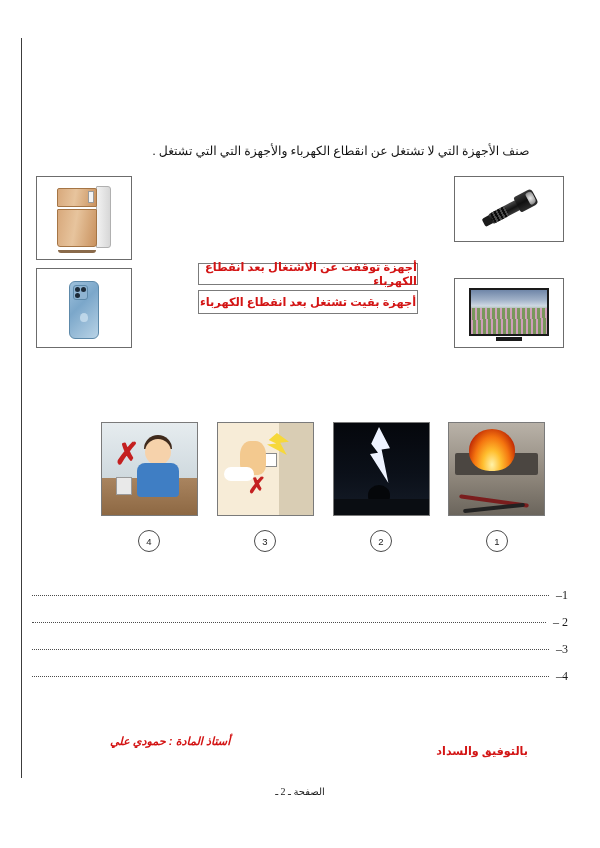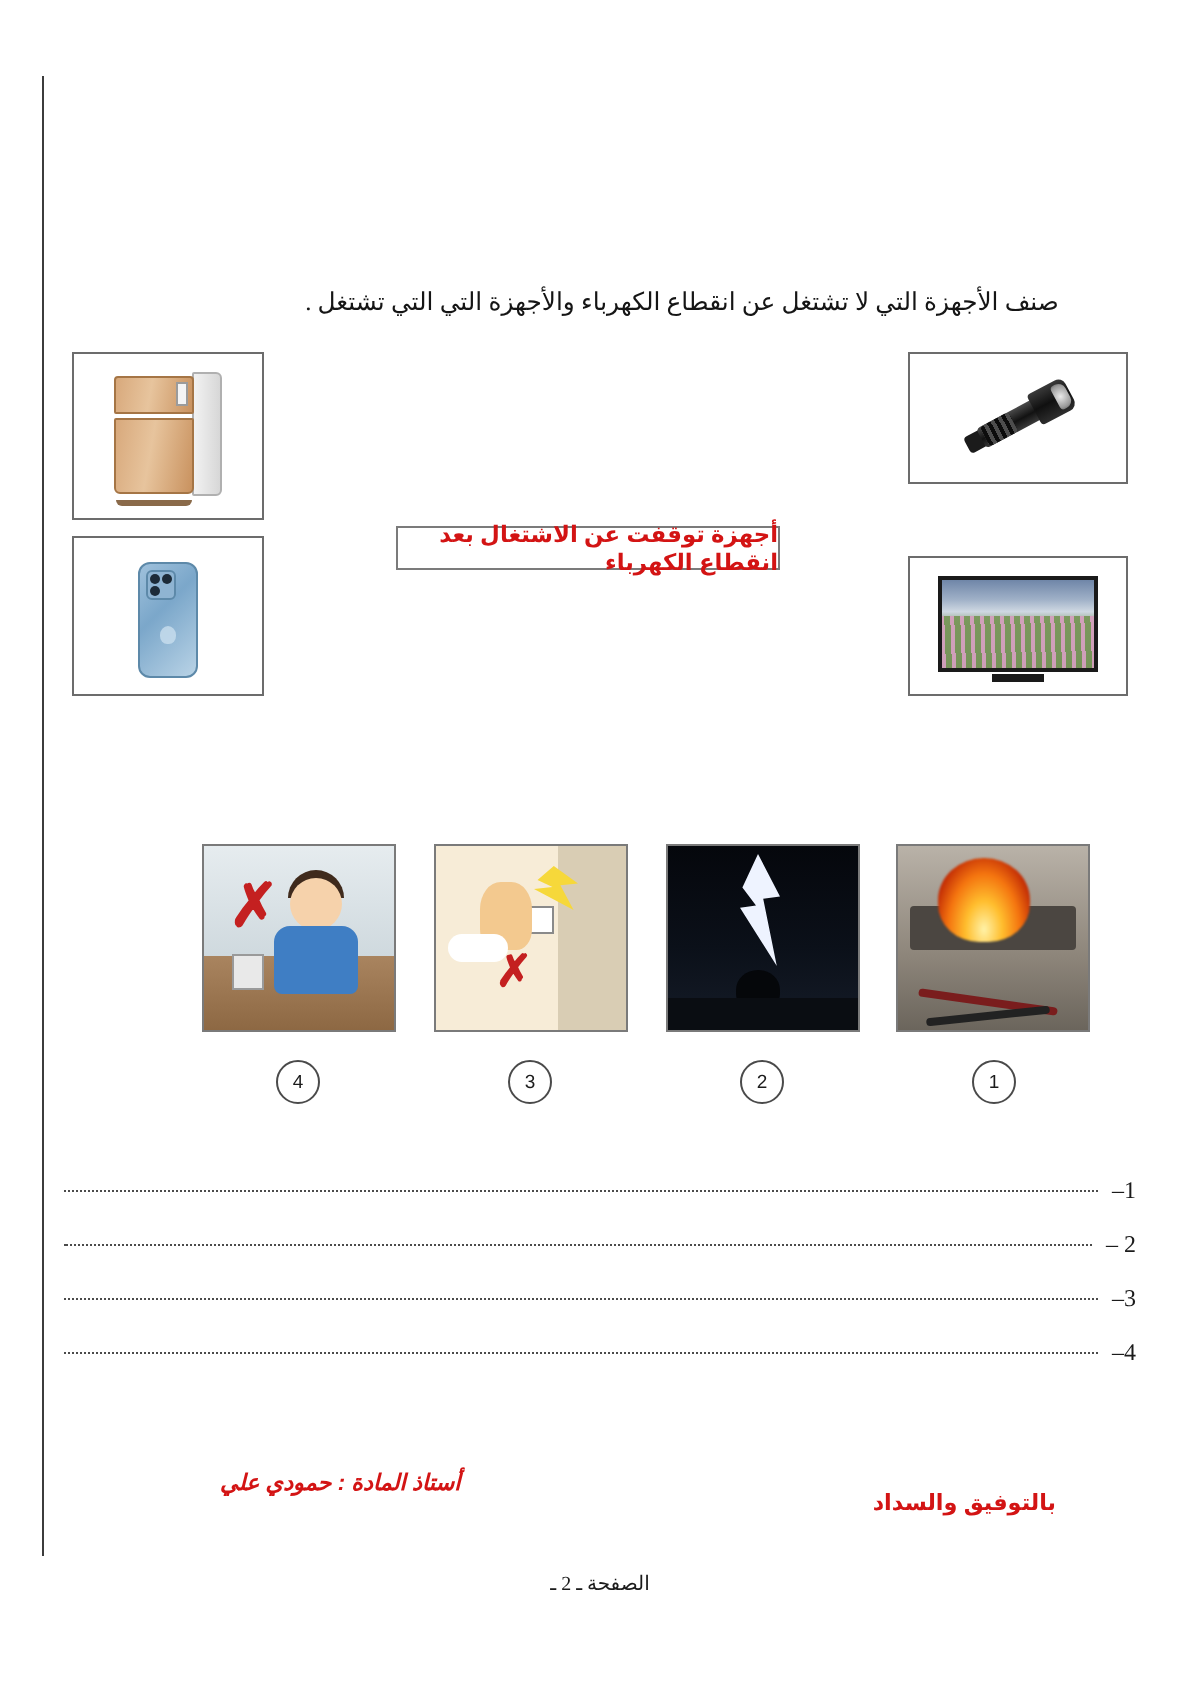--- a/index.html
+++ b/index.html
@@ -231,21 +231,21 @@
     display: flex;
     align-items: center;
     justify-content: center;
     color: #d31414;
     font-weight: bold;
     font-size: 11.4px;
     direction: rtl;
     font-family: "Liberation Sans", "DejaVu Sans", sans-serif;
     letter-spacing: .1px;
   }
-  .cat-box-1 { left: 198px; top: 263px; width: 192px; height: 22px; }
+  .cat-box-1 { left: 198px; top: 263px; width: 220px; height: 22px; }
   .cat-box-2 { left: 198px; top: 290px; width: 220px; height: 24px; }
 
   
   .para2 {
     position: absolute;
     right: 28px;
     left: 28px;
     top: 352px;
     direction: rtl;
     text-align: justify;
@@ -435,20 +435,21 @@
   <div class="pic-frame pic-tv">
     <div class="tv">
       <div class="tv-screen">
         <div class="tv-lupines"></div>
       </div>
       <div class="tv-stand"></div>
     </div>
   </div>
 
   <div class="cat-box cat-box-1">أجهزة توقفت عن الاشتغال بعد انقطاع الكهرباء</div>
+  <div class="cat-box cat-box-2">أجهزة بقيت تشتغل بعد انقطاع الكهرباء</div>
 
 
   <div class="hz hz-1">
     <div class="fire-wall"></div>
     <div class="fire-strip"></div>
     <div class="fire-flame"></div>
     <div class="fire-cord"></div>
     <div class="fire-cord2"></div>
   </div>
 

